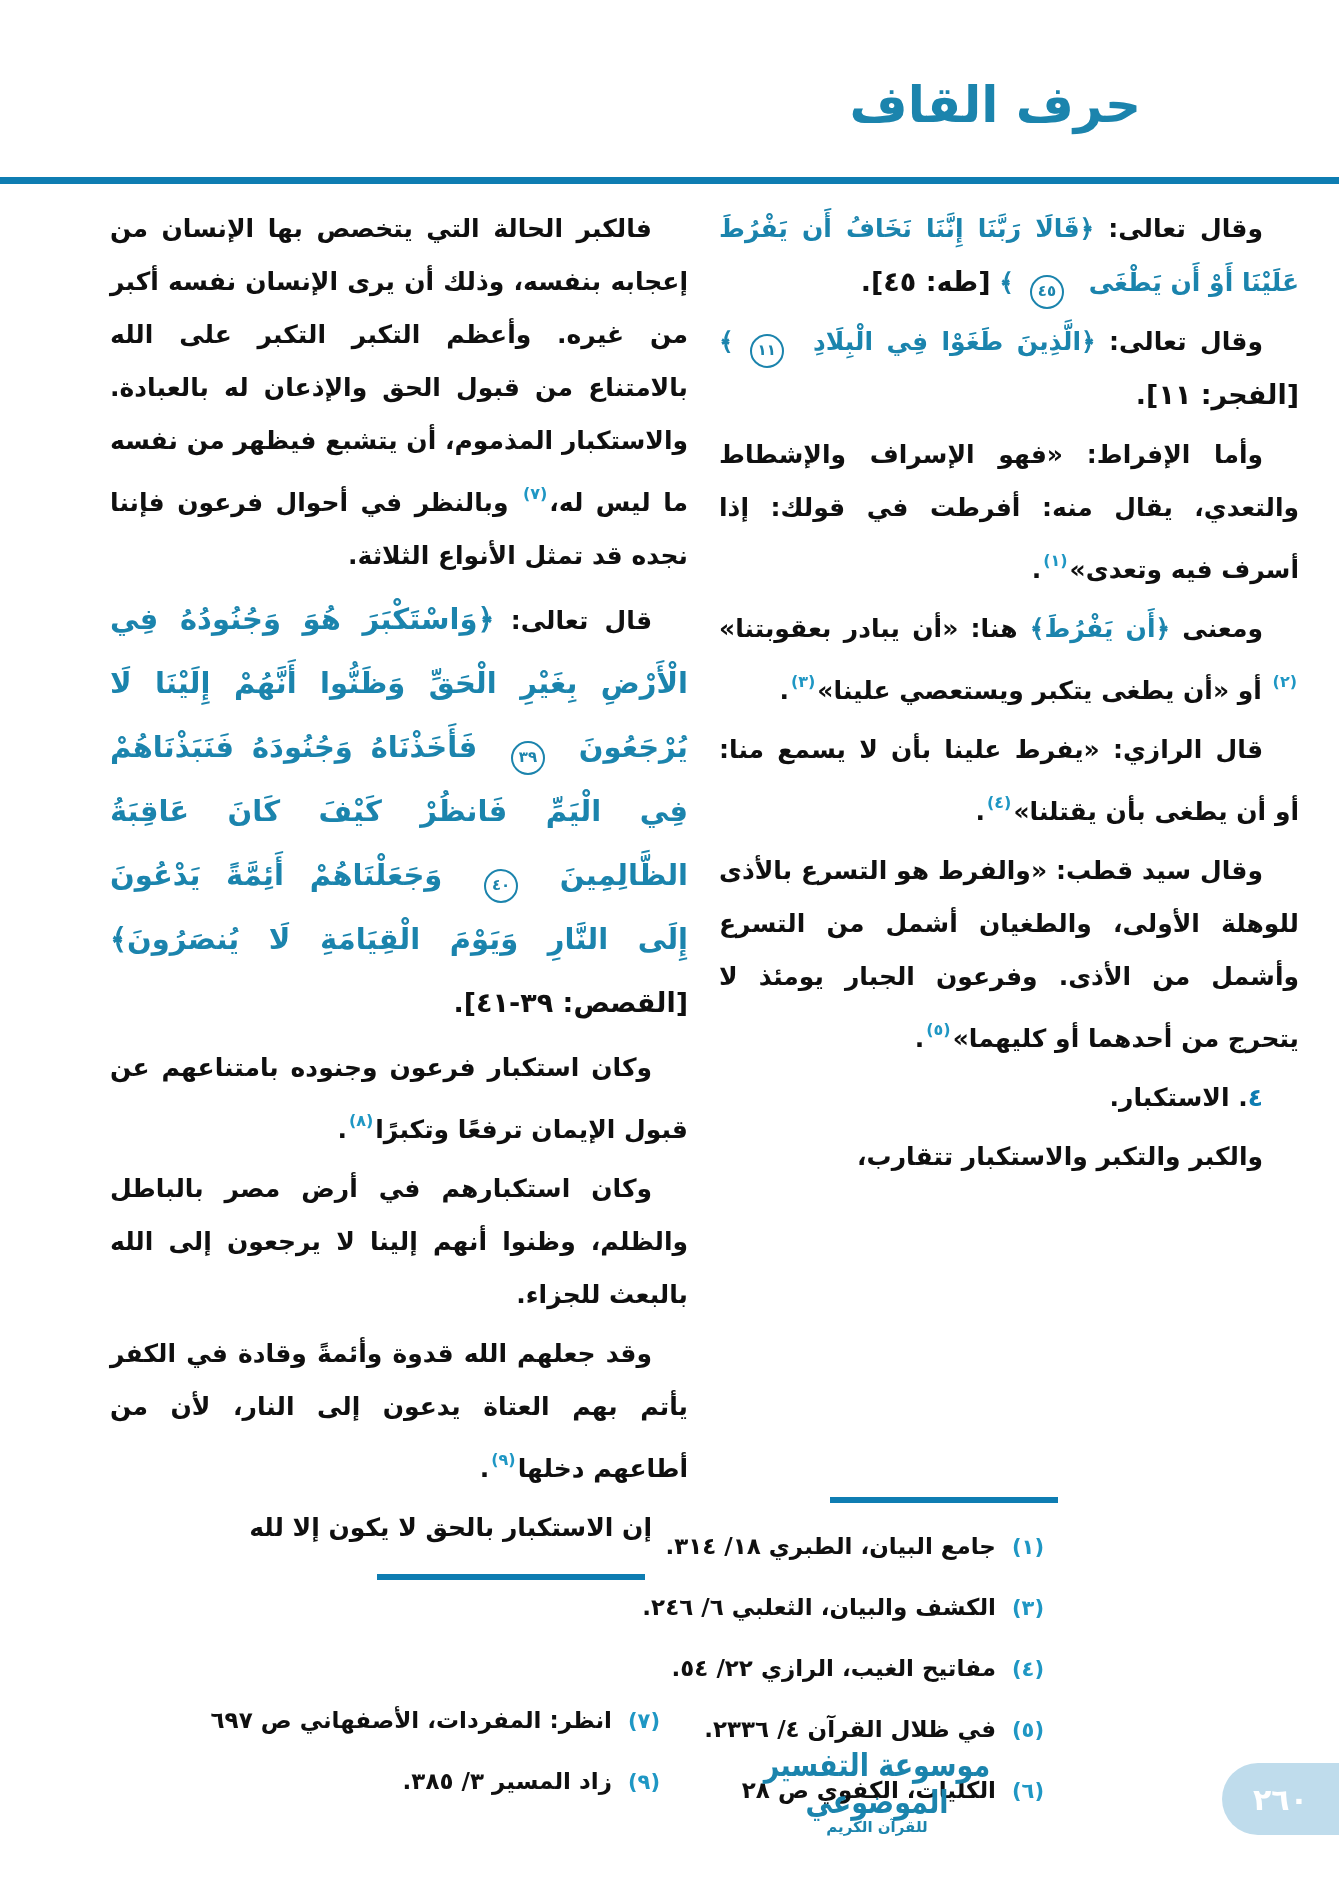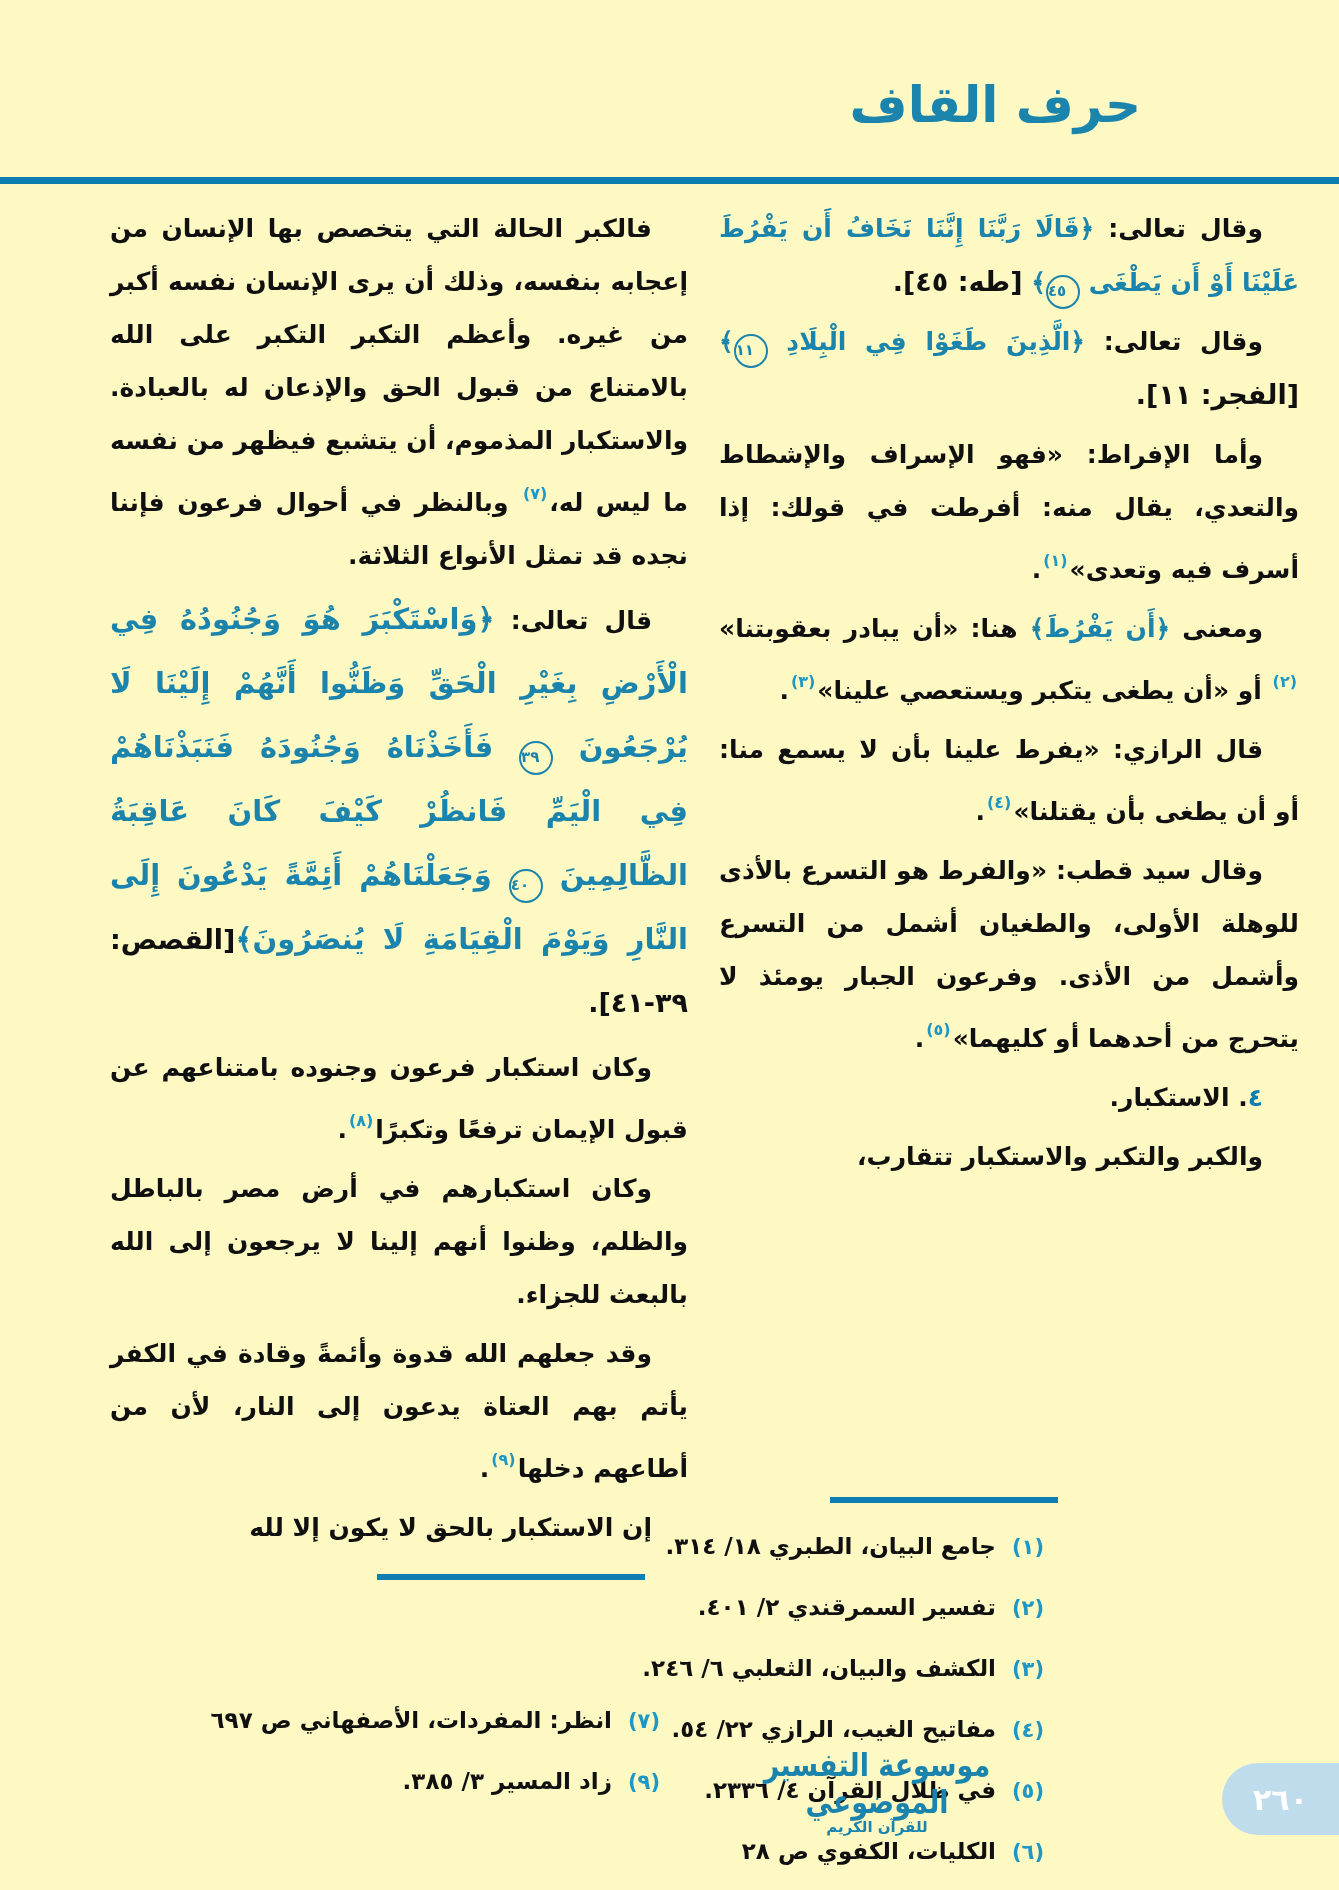--- a/index.html
+++ b/index.html
@@ -1,21 +1,21 @@
 <!DOCTYPE html>
 <html dir="rtl" lang="ar" style="--accent: #0e7db2; --quran: #1b84ad; --footnote-ref: #1f97c4; --page-tab-bg: #bfdcec; --page-tab-text: #ffffff; --text: #101010;"><head>
 <meta charset="utf-8">
 <style>
   :root{
     --accent:#0e7db2; --quran:#1b84ad; --footnote-ref:#1f97c4;
     --page-tab-bg:#bfdcec; --page-tab-text:#ffffff; --text:#101010;
   }
   html,body{margin:0;padding:0;background:#e8e8e8;}
   .page{
-    position:relative; width:1339px; height:1890px; background:#fef9c3;
+    position:relative; width:1339px; height:1890px; background:#ffffff;
     margin:0 auto; overflow:hidden; direction:rtl;
     font-family:"DejaVu Sans","Liberation Sans",sans-serif; color:var(--text);
   }
   .chapter-title{
     position:absolute; top:76px; right:198px;
     font-size:50px; font-weight:bold; color:var(--quran); letter-spacing:-1px;
   }
   .header-rule{
     position:absolute; top:177px; left:0; width:1339px; height:7px;
     background:var(--accent);
@@ -34,22 +34,22 @@
   .run-quran{color:var(--quran);}
   .run-ref{color:var(--text); font-size:27px;}
   .run-fnref{
     color:var(--footnote-ref); font-size:16px; font-weight:bold;
     vertical-align:12px; margin:0 2px; letter-spacing:0; display:inline-block; text-indent:0;
   }
   .run-heading-num{color:var(--accent);}
   .ayah-num{
     display:inline-block; box-sizing:border-box; width:34px; height:34px;
     border:2px solid var(--quran); border-radius:50%;
-    font-size:15px; line-height:29px; text-align:left; color:var(--quran);
-    vertical-align:-5px; margin:0 0; font-weight:bold; text-indent:0;
+    font-size:15px; line-height:29px; text-align:center; color:var(--quran);
+    vertical-align:-5px; margin:0 16px; font-weight:bold; text-indent:0;
   }
   .fn-sep{position:absolute; height:6px; background:var(--accent);}
   .fn-sep-right{top:1497px; right:281px; width:228px;}
   .fn-sep-left{top:1574px; right:694px; width:268px;}
   .fn-block{position:absolute;}
   .fn-block-right{top:1508px; right:279px; width:480px;}
   .fn-block-left{top:1682px; right:663px; width:570px;}
   .fn-item{
     margin:16px; font-size:23px; font-weight:bold; line-height:44px;
     color:var(--text); text-align:right; padding-right:58px; text-indent:-58px;
@@ -93,21 +93,20 @@
       <p class="para quran-block"><span class="run-body">قال تعالى: </span><span class="run-quran">﴿وَاسْتَكْبَرَ هُوَ وَجُنُودُهُ فِي الْأَرْضِ بِغَيْرِ الْحَقِّ وَظَنُّوا أَنَّهُمْ إِلَيْنَا لَا يُرْجَعُونَ </span><span class="ayah-num">٣٩</span><span class="run-quran"> فَأَخَذْنَاهُ وَجُنُودَهُ فَنَبَذْنَاهُمْ فِي الْيَمِّ فَانظُرْ كَيْفَ كَانَ عَاقِبَةُ الظَّالِمِينَ </span><span class="ayah-num">٤٠</span><span class="run-quran"> وَجَعَلْنَاهُمْ أَئِمَّةً يَدْعُونَ إِلَى النَّارِ وَيَوْمَ الْقِيَامَةِ لَا يُنصَرُونَ﴾</span><span class="run-ref">[القصص: ٣٩-٤١].</span></p>
       <p class="para"><span class="run-body">وكان استكبار فرعون وجنوده بامتناعهم عن قبول الإيمان ترفعًا وتكبرًا</span><span class="run-fnref">(٨)</span><span class="run-body">.</span></p>
       <p class="para"><span class="run-body">وكان استكبارهم في أرض مصر بالباطل والظلم، وظنوا أنهم إلينا لا يرجعون إلى الله بالبعث للجزاء.</span></p>
       <p class="para"><span class="run-body">وقد جعلهم الله قدوة وأئمةً وقادة في الكفر يأتم بهم العتاة يدعون إلى النار، لأن من أطاعهم دخلها</span><span class="run-fnref">(٩)</span><span class="run-body">.</span></p>
       <p class="para"><span class="run-body">إن الاستكبار بالحق لا يكون إلا لله</span></p>
     </div>
 
   <div class="fn-sep fn-sep-right"></div>
   <div class="fn-block fn-block-right">
       <p class="fn-item"><span class="fn-num">(١)</span><span> جامع البيان، الطبري ١٨/ ٣١٤.</span></p>
-      <p class="fn-item"><span class="fn-num">(٢)</span><span> تفسير السمرقندي ٢/ ٤٠١.</span></p>
       <p class="fn-item"><span class="fn-num">(٣)</span><span> الكشف والبيان، الثعلبي ٦/ ٢٤٦.</span></p>
       <p class="fn-item"><span class="fn-num">(٤)</span><span> مفاتيح الغيب، الرازي ٢٢/ ٥٤.</span></p>
       <p class="fn-item"><span class="fn-num">(٥)</span><span> في ظلال القرآن ٤/ ٢٣٣٦.</span></p>
       <p class="fn-item"><span class="fn-num">(٦)</span><span> الكليات، الكفوي ص ٢٨</span></p>
     </div>
 
   <div class="fn-sep fn-sep-left"></div>
   <div class="fn-block fn-block-left">
       <p class="fn-item"><span class="fn-num">(٧)</span><span> انظر: المفردات، الأصفهاني ص ٦٩٧</span></p>
       <p class="fn-item"><span class="fn-num">(٩)</span><span> زاد المسير ٣/ ٣٨٥.</span></p>

